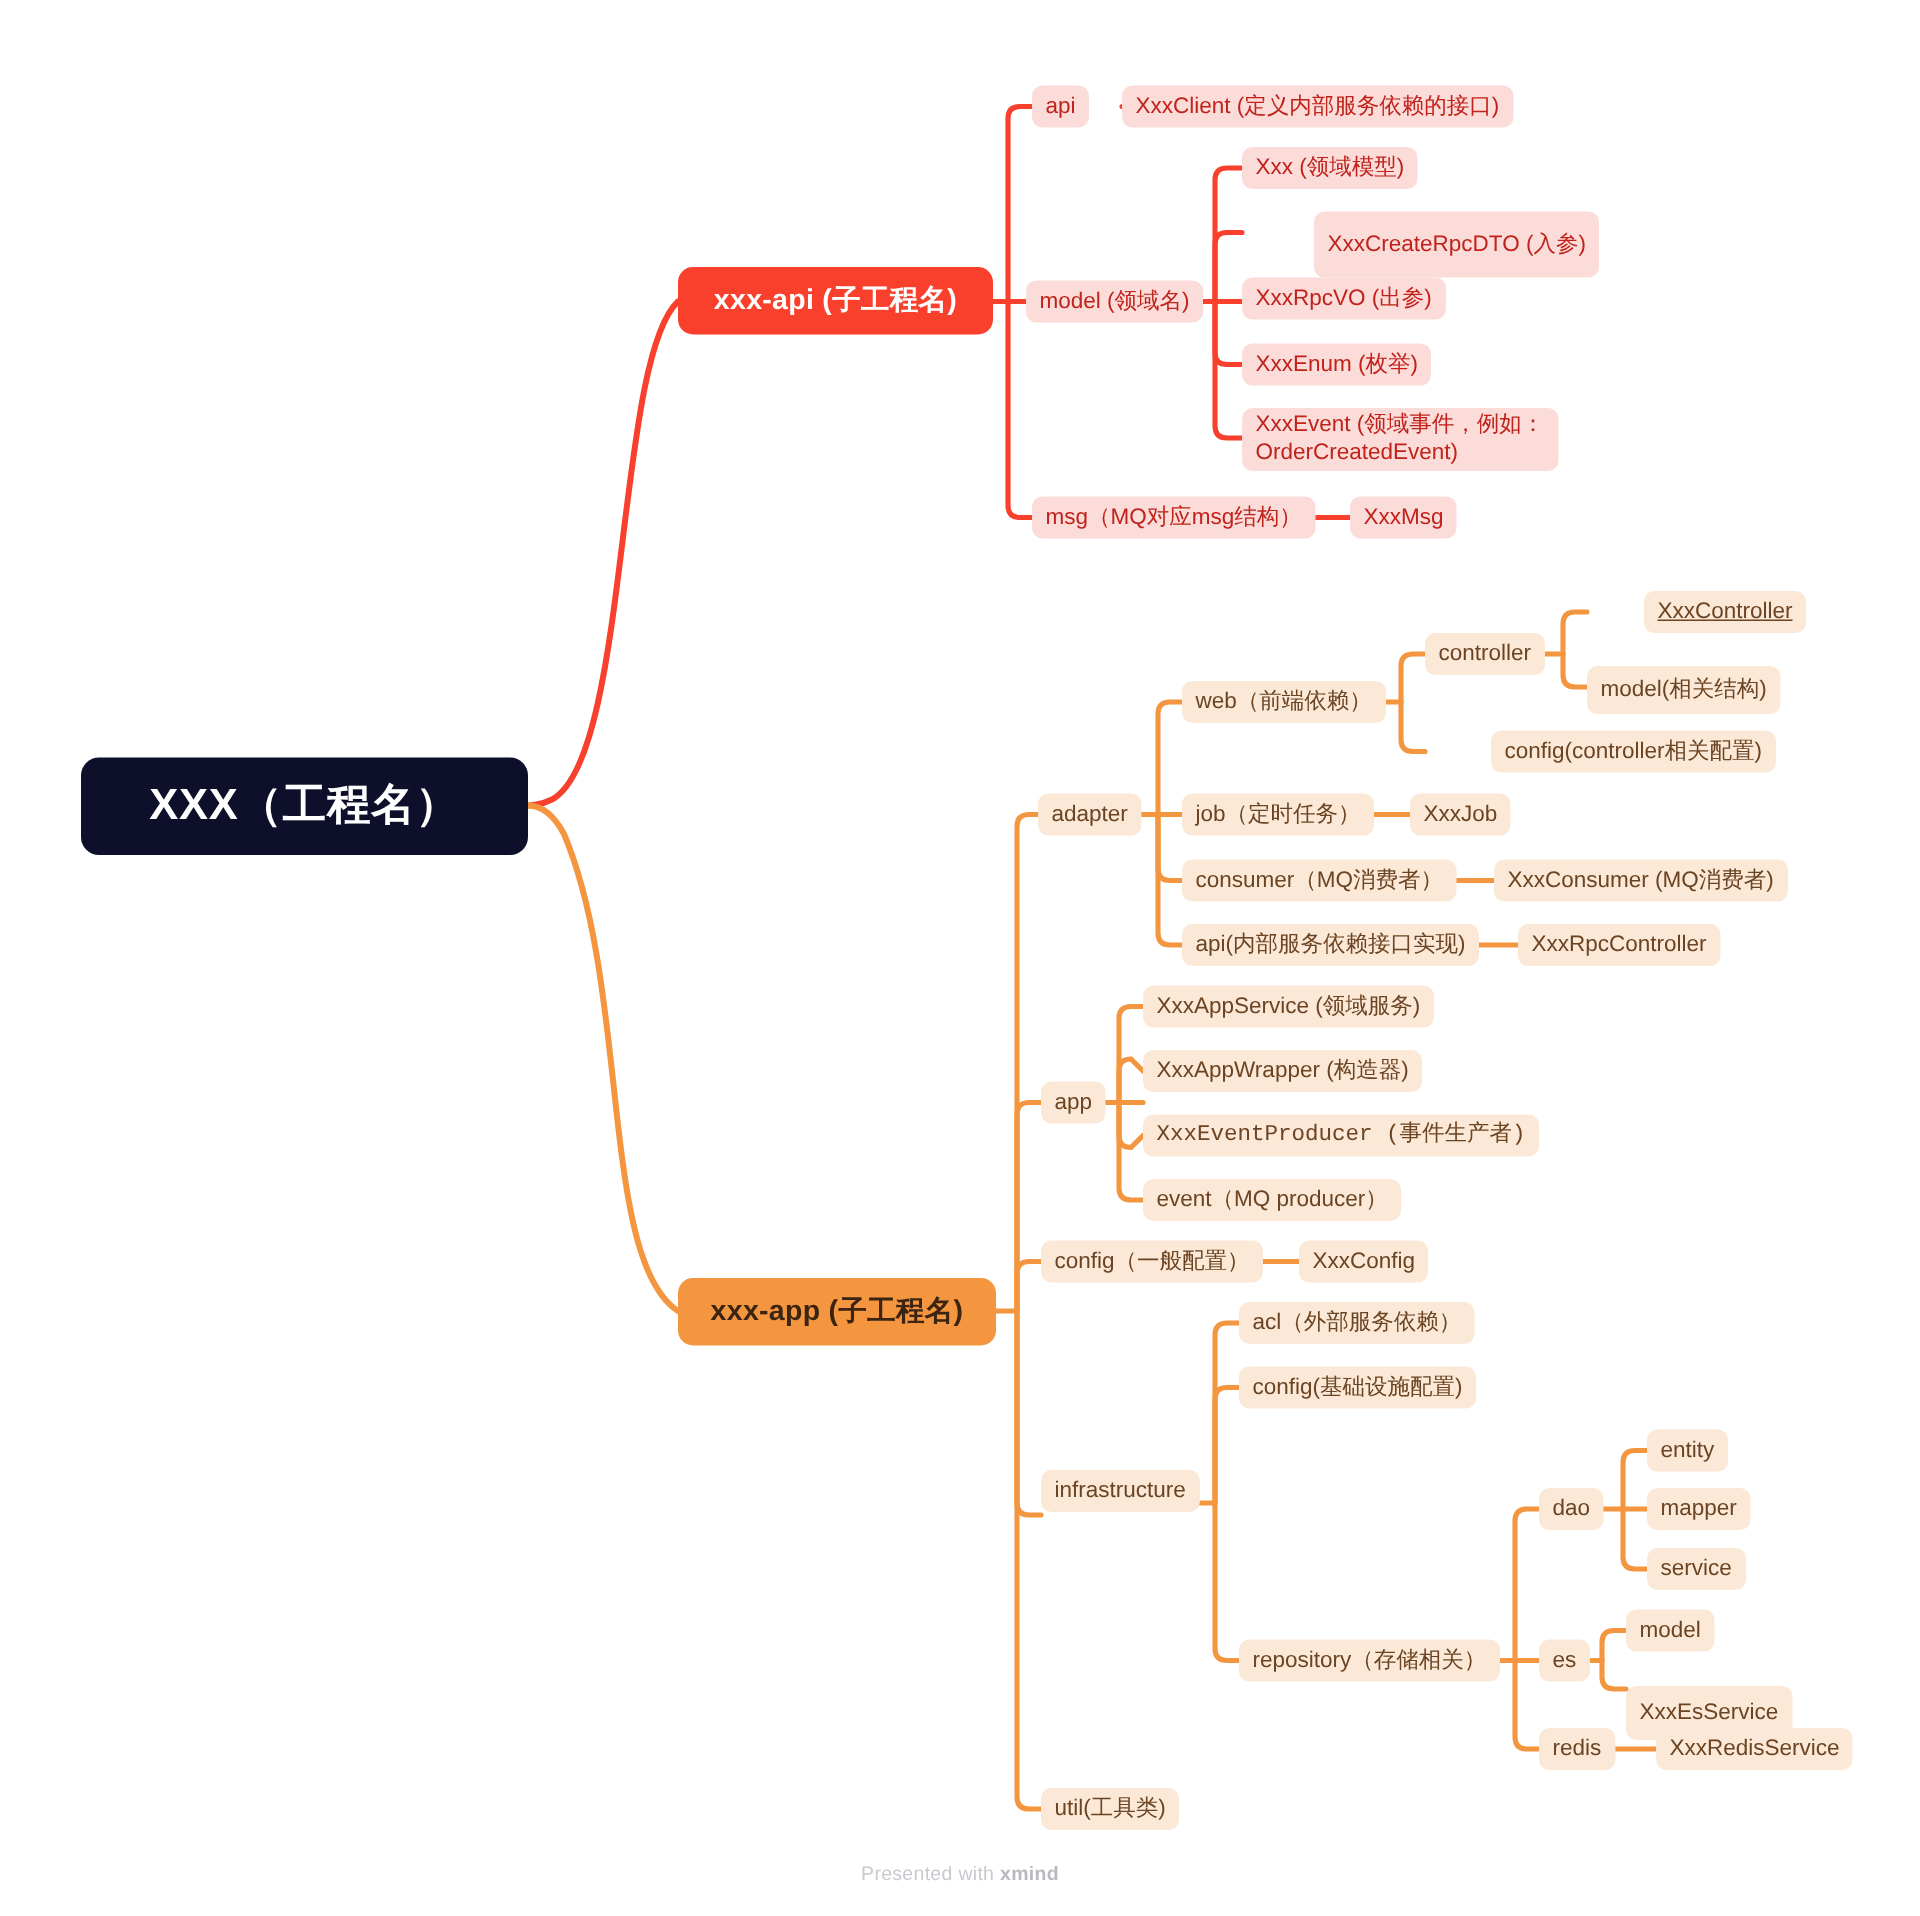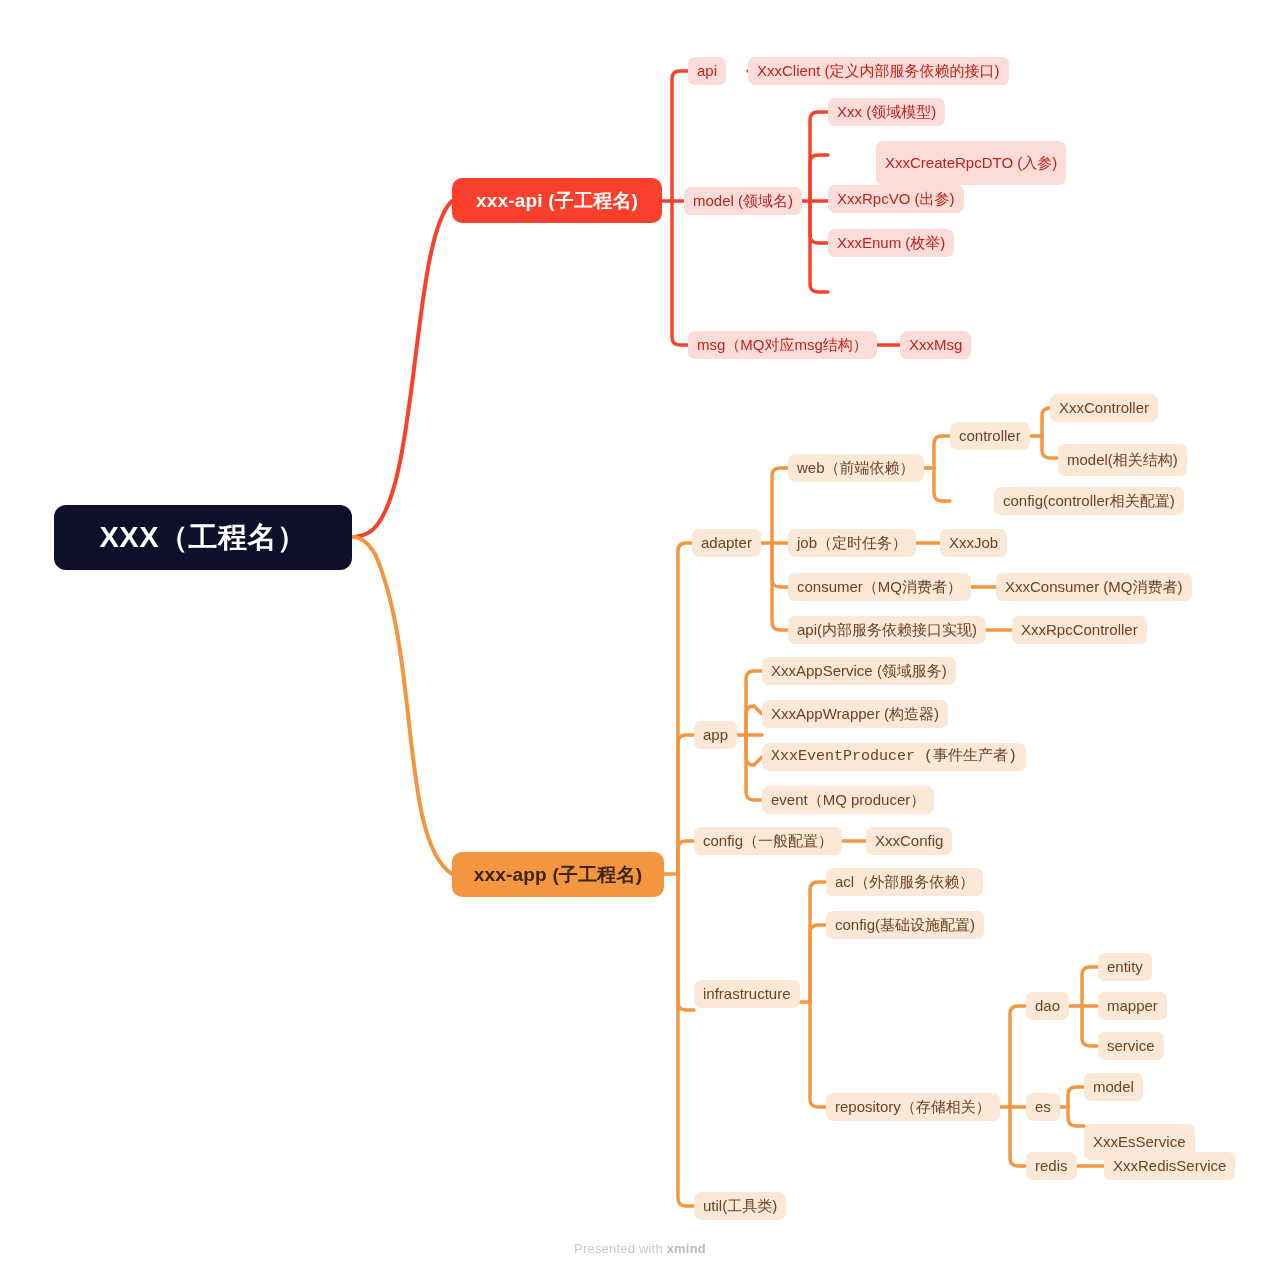--- a/index.html
+++ b/index.html
@@ -161,20 +161,24 @@
   </div>
   <div class="node n-red" style="left:828px;top:141px;height:44px;margin-left:48px;">
     <span>XxxCreateRpcDTO (入参)</span>
   </div>
   <div class="node n-red" style="left:828px;top:185px;height:28px;">
     <span>XxxRpcVO (出参)</span>
   </div>
   <div class="node n-red" style="left:828px;top:229px;height:28px;">
     <span>XxxEnum (枚举)</span>
   </div>
+  <div class="node n-red n-multi" style="left:828px;top:272px;height:42px;">
+    <span>XxxEvent (领域事件，例如：
+OrderCreatedEvent)</span>
+  </div>
 
   <div class="node n-red" style="left:688px;top:331px;height:28px;">
     <span>msg（MQ对应msg结构）</span>
   </div>
   <div class="node n-red" style="left:900px;top:331px;height:28px;">
     <span>XxxMsg</span>
   </div>
 
   <div class="node n-app-main" style="left:452px;top:852px;width:212px;height:45px;justify-content:center;">
     <span>xxx-app (子工程名)</span>
@@ -183,21 +187,21 @@
   <div class="node n-org" style="left:692px;top:529px;height:28px;">
     <span>adapter</span>
   </div>
 
   <div class="node n-org" style="left:788px;top:454px;height:28px;">
     <span>web（前端依赖）</span>
   </div>
   <div class="node n-org" style="left:950px;top:422px;height:28px;">
     <span>controller</span>
   </div>
-  <div class="node n-org" style="left:1050px;top:394px;height:28px;">
+  <div class="node n-org" style="left:1096px;top:394px;height:28px;text-decoration:underline;">
     <span>XxxController</span>
   </div>
   <div class="node n-org" style="left:1058px;top:444px;height:32px;">
     <span>model(相关结构)</span>
   </div>
   <div class="node n-org" style="left:950px;top:487px;height:28px;margin-left:44px;">
     <span>config(controller相关配置)</span>
   </div>
 
   <div class="node n-org" style="left:788px;top:529px;height:28px;">

